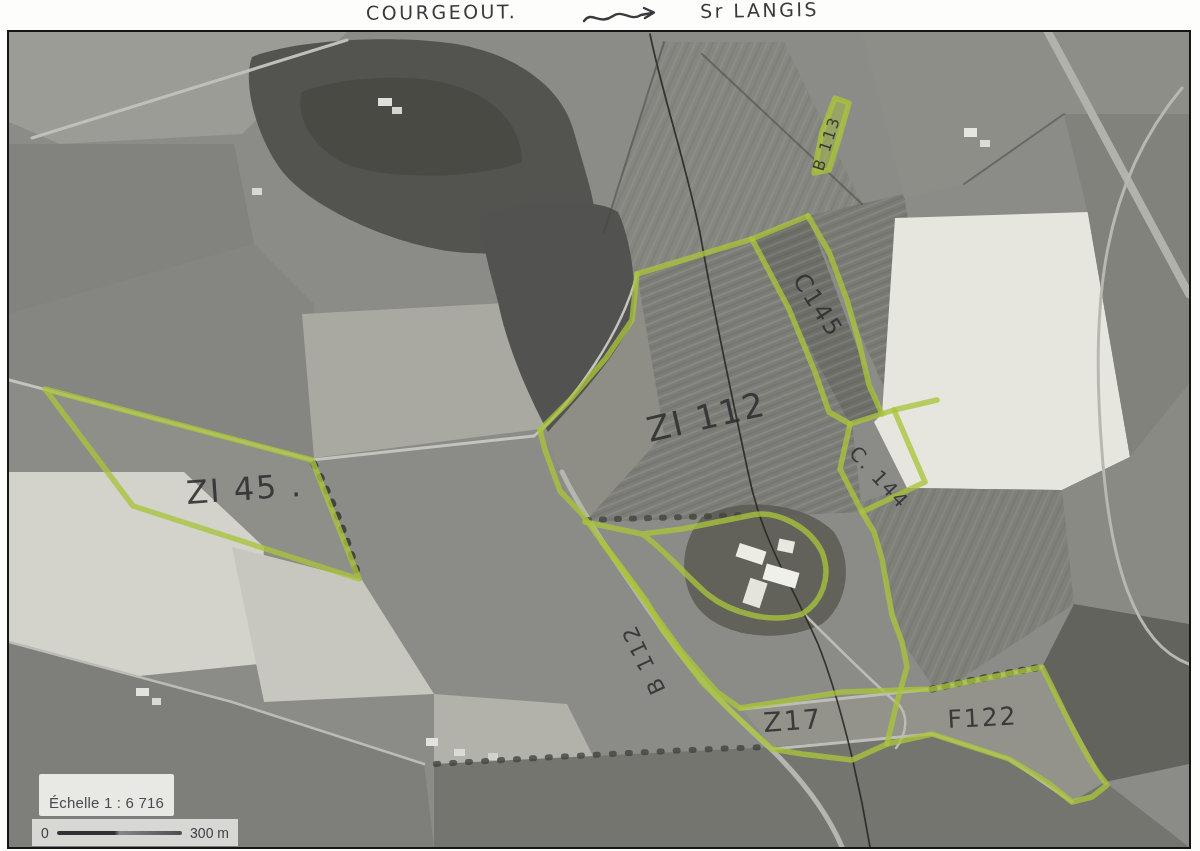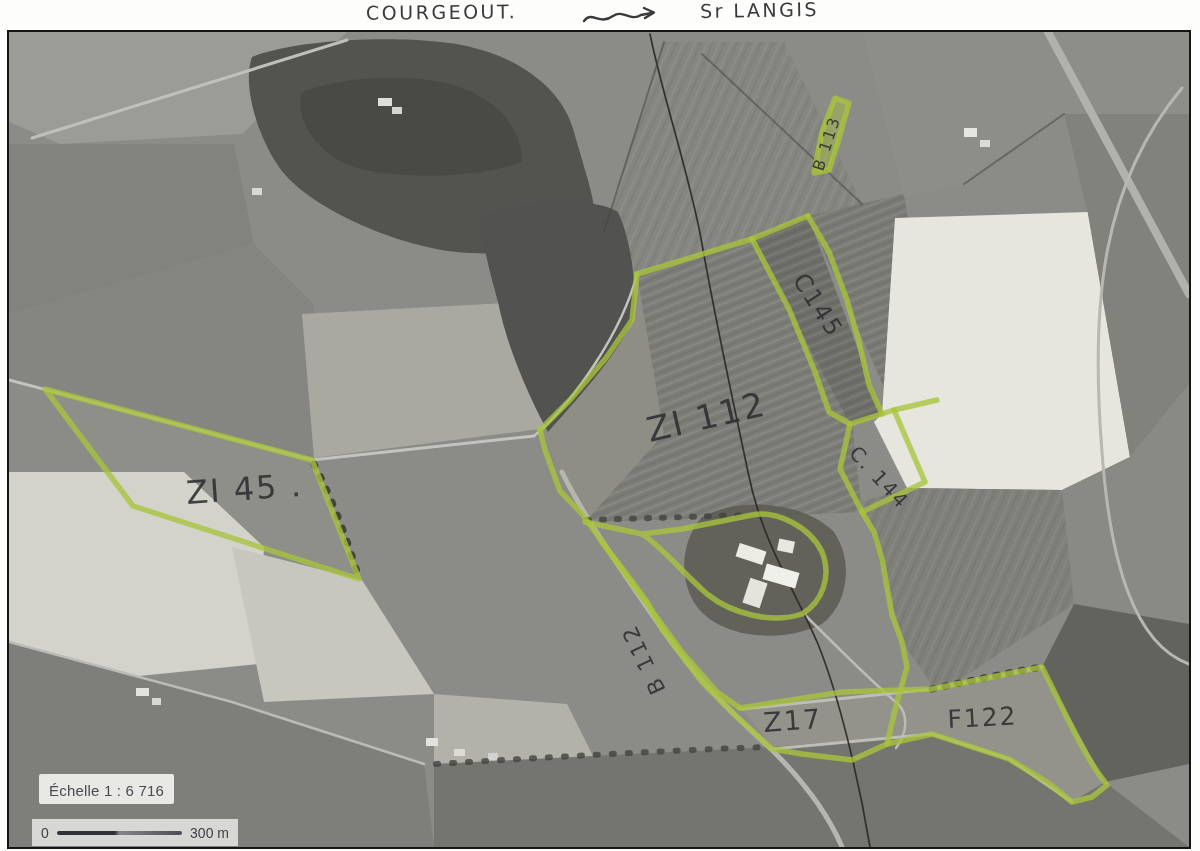--- a/index.html
+++ b/index.html
@@ -10,21 +10,21 @@
         font-size:19px;font-weight:500;letter-spacing:2.5px;white-space:nowrap;}
   .anno-left{left:366px;top:1px;transform:rotate(-0.6deg);}
   .anno-right{left:700px;top:-1px;transform:rotate(-1deg);}
   .arrow-doodle{position:absolute;left:580px;top:6px;}
   
   .photo{position:absolute;left:7px;top:30px;width:1180px;height:815px;
          border:2px solid #151515;box-sizing:content-box;background:#8b8b87;overflow:hidden;}
   .photo svg{display:block;}
   
   .echelle{position:absolute;left:30px;top:742px;background:rgba(249,249,247,.86);
-           color:#4a4a52;font-size:15px;padding:8px 10px 5px 10px;border-radius:2px;
+           color:#4a4a52;font-size:15px;padding:20px 10px 5px 10px;border-radius:2px;
            letter-spacing:.2px;}
   .scalebar{position:absolute;left:23px;top:787px;width:206px;height:27px;
             background:rgba(249,249,247,.72);display:flex;align-items:center;
             padding:0 9px;box-sizing:border-box;gap:8px;color:#3e3e46;font-size:14px;}
   .scalebar .bar{flex:1;height:4px;border-radius:2px;
             background:linear-gradient(90deg,#303036 0%,#303036 46%,#84848a 50%,#4c4c52 100%);}
   
   .hand{font-family:"DejaVu Sans",sans-serif;fill:#2e2e31;opacity:.88;letter-spacing:2px;}
 </style>
 </head>

